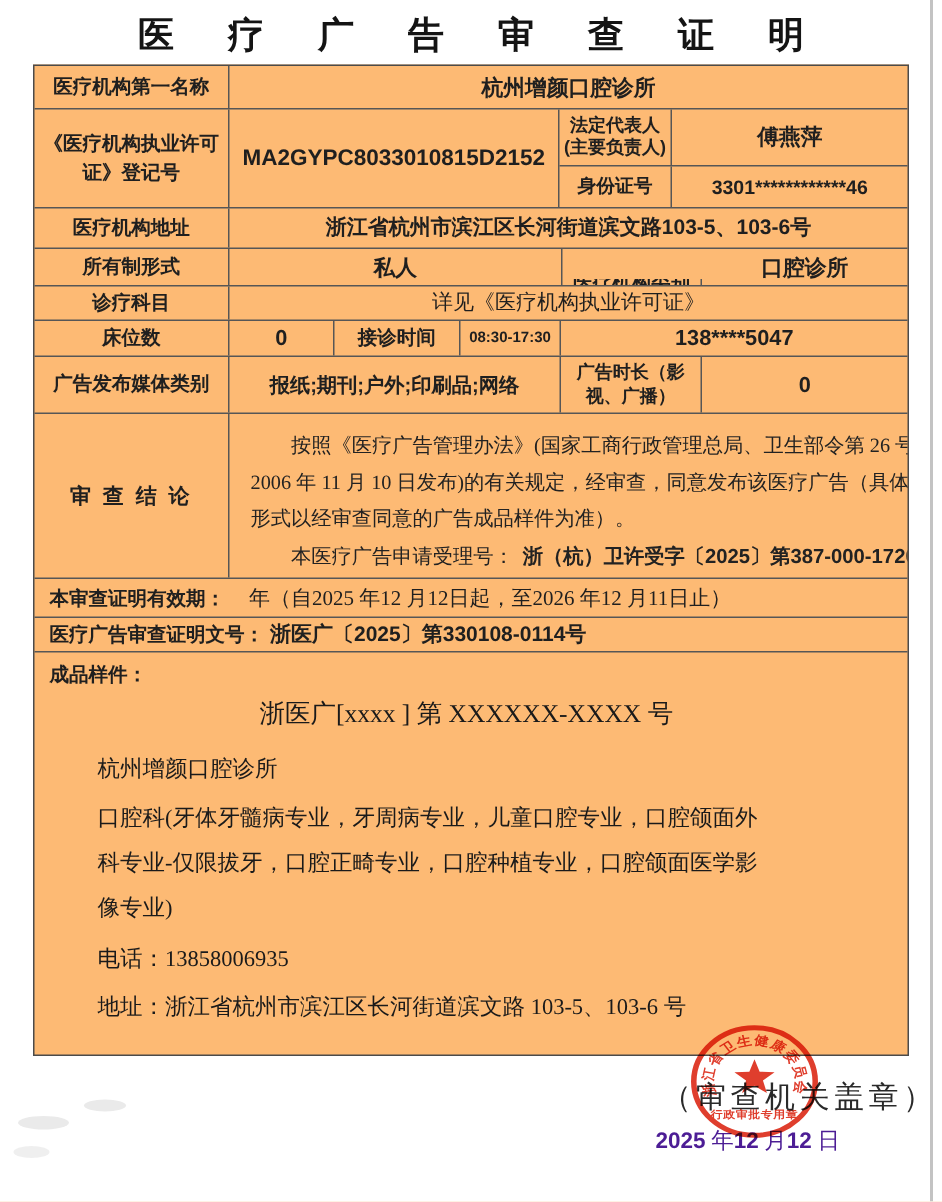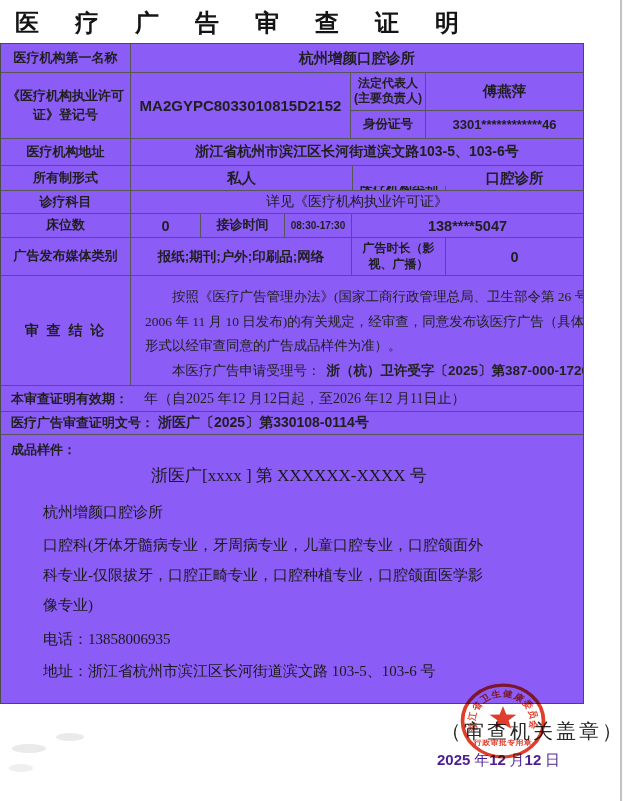--- a/index.html
+++ b/index.html
@@ -2,26 +2,26 @@
 <html><head>
 <meta charset="utf-8">
 <style>
   html,body{margin:0;padding:0;}
   body{width:628px;height:801px;background:#ffffff;position:relative;overflow:hidden;
        font-family:"Liberation Sans","DejaVu Sans",sans-serif;color:#1f1f1f;}
   .page{position:absolute;inset:0;background:#fff;}
   .page-edge{position:absolute;left:620px;top:0;width:2px;height:801px;background:#b9b9b9;opacity:.85;}
   .smudge{position:absolute;background:#dcdcdc;border-radius:50%;opacity:.6;}
 
-  .doc-title{position:absolute;left:0;top:7px;width:100%;
+  .doc-title{position:absolute;left:0;top:7px;width:100%;text-align:center;
     font-family:"Liberation Serif","DejaVu Serif",serif;font-size:24px;font-weight:700;
     letter-spacing:15px;text-indent:15px;color:#141414;white-space:nowrap;}
 
-  .tbl{position:absolute;left:0;top:43px;width:584px;border:1.5px solid #4b4b4b;
-    background:#8b5cf6;box-sizing:border-box;}
+  .tbl{position:absolute;left:22px;top:43px;width:584px;border:1.5px solid #4b4b4b;
+    background:#fdba74;box-sizing:border-box;}
   .row{display:flex;border-bottom:1.4px solid #565656;box-sizing:border-box;}
   .row:last-child{border-bottom:none;}
   .cell{border-right:1.4px solid #565656;box-sizing:border-box;display:flex;
     align-items:center;justify-content:center;text-align:center;overflow:hidden;}
   .cell:last-child,.cell.noline{border-right:none;}
   .r1{height:29px}.r2{height:66px}.r3{height:27px}.r4{height:25px}.r5{height:23px}
   .r6{height:24px}.r7{height:38px}.r8{height:110px}.r9{height:26px}.r10{height:23px}.r11{height:268px}
 
   .w-label{flex:0 0 130px;}
   .grow{flex:1 1 auto;}

